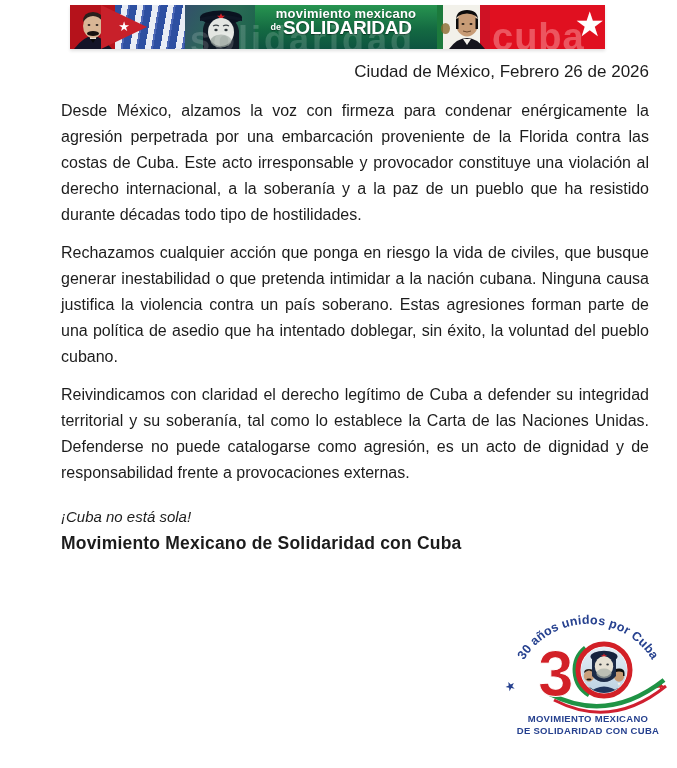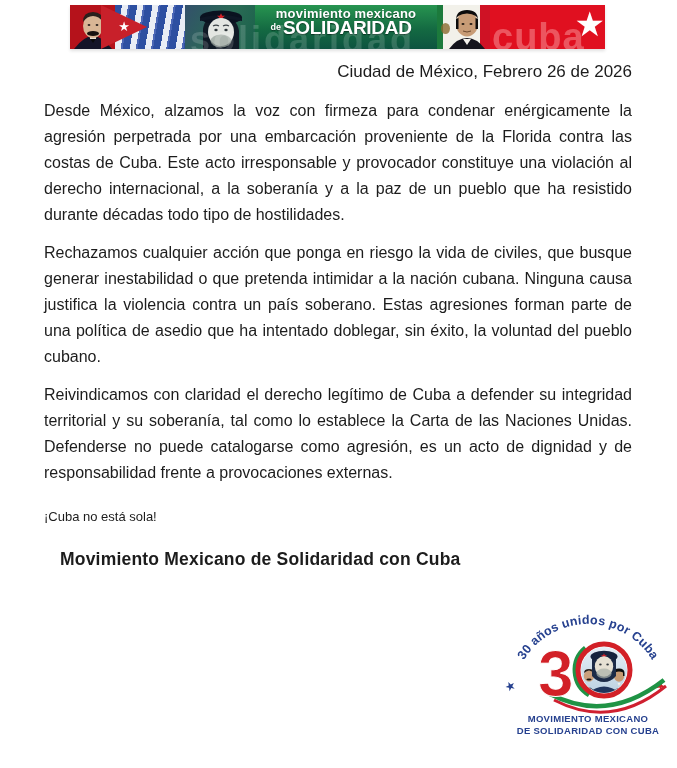--- a/index.html
+++ b/index.html
@@ -61,31 +61,31 @@
     position:absolute;right:0px;top:2px;
     color:#ffffff;font-size:34px;line-height:34px;
   }
   .banner-watermark{
     position:absolute;left:120px;bottom:-12px;
     font-size:36px;font-weight:800;letter-spacing:3px;
     color:rgba(255,255,255,0.16);pointer-events:none;white-space:nowrap;
   }
 
   
-  .content{position:absolute;left:44px;top:60px;width:588px;}
+  .content{position:absolute;left:61px;top:60px;width:588px;}
   .dateline{
     text-align:right;font-size:17px;line-height:24px;margin:0 0 14px 0;
   }
   .doc p{
     margin:12px 0 11px 0;
     font-size:16px;line-height:26px;
     text-align:justify;
   }
-  .slogan{margin:17px 0 0 0;font-size:13px;line-height:27px;}
-  .signature{margin:16px;font-size:17.5px;line-height:27px;font-weight:700;letter-spacing:0.2px;}
+  .slogan{margin:17px 0 0 0;font-size:15px;line-height:27px;font-style:italic;}
+  .signature{margin:0;font-size:17.5px;line-height:27px;font-weight:700;letter-spacing:0.2px;}
 
   
   .logo30{position:absolute;top:612px;right:5px;width:168px;height:134px;}
 
   
   .portrait-svg{display:block;width:100%;height:100%;}
 </style>
 </head>
 <body>
 

